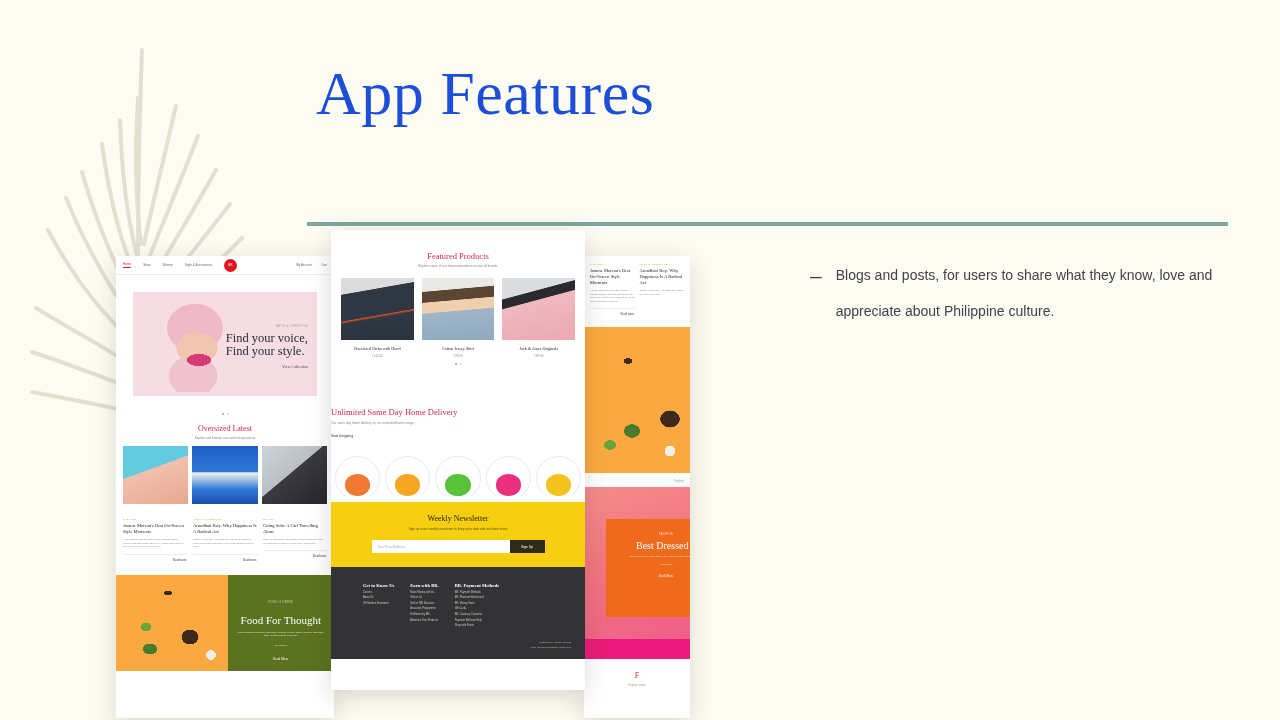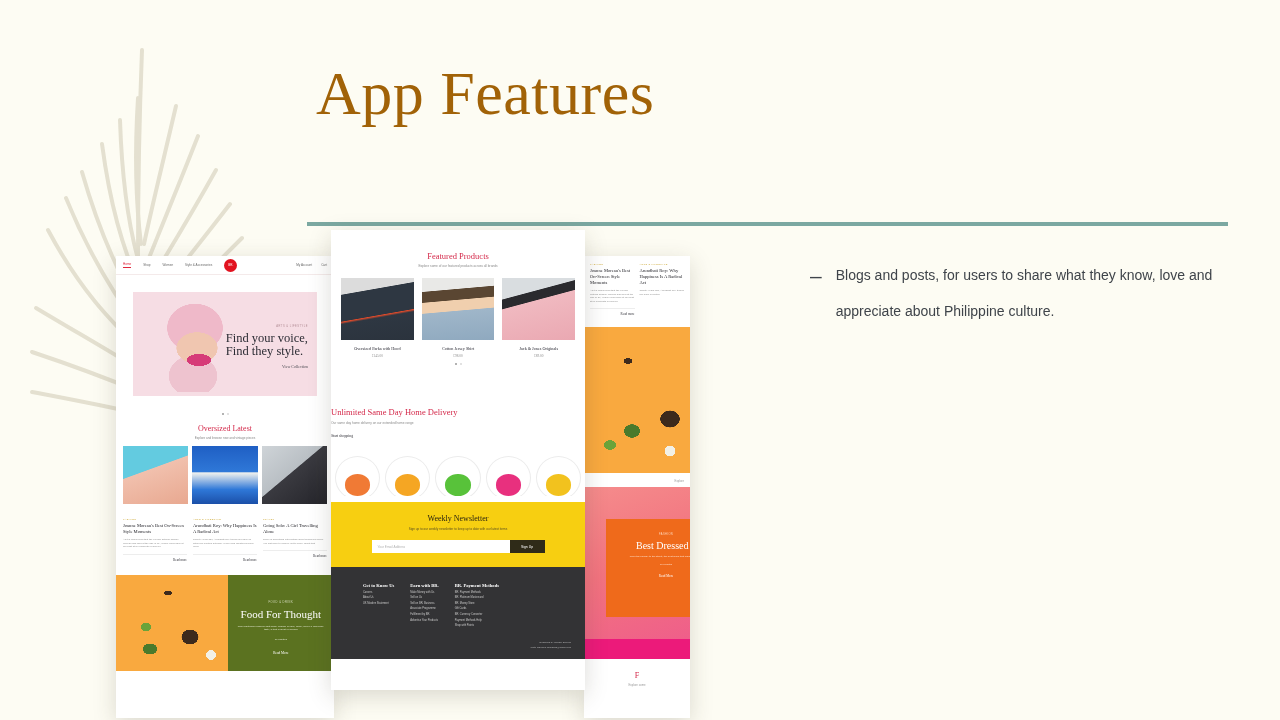--- a/index.html
+++ b/index.html
@@ -10,21 +10,21 @@
   }
   #stage{position:absolute;inset:0;overflow:hidden;}
 
   
   .frond{position:absolute;left:-30px;top:20px;width:340px;height:420px;pointer-events:none;opacity:.85;}
 
   
   .title{
     position:absolute;left:316px;top:62px;
     font-family:"Liberation Serif",serif;
-    font-size:62px;line-height:1;color:#a16207;letter-spacing:.5px;
+    font-size:62px;line-height:1;color:#1d4ed8;letter-spacing:.5px;
     white-space:nowrap;
   }
   .divider{
     position:absolute;left:307px;top:222px;width:921px;height:4px;background:#7ba8a1;
   }
 
   
   .bullets{position:absolute;left:810px;top:258px;width:430px;}
   .bullet{display:flex;gap:14px;align-items:flex-start;}
   .dash{color:#3f444a;font-size:21px;line-height:35.5px;flex:0 0 auto;}
@@ -86,21 +86,21 @@
   .foodrow{display:flex;margin-top:13px;height:96px;}
   .foodimg{flex:1.05;background:
       radial-gradient(ellipse 12px 9px at 34px 74px,#4a7a2c 0%,#4a7a2c 60%,transparent 61%),
       radial-gradient(ellipse 14px 12px at 74px 62px,#3d2a1c 0%,#3d2a1c 60%,transparent 61%),
       radial-gradient(ellipse 9px 7px at 30px 52px,#6aa33a 0%,#6aa33a 60%,transparent 61%),
       radial-gradient(ellipse 8px 8px at 95px 80px,#f2f0e6 0%,#f2f0e6 60%,transparent 61%),
       radial-gradient(ellipse 6px 4px at 52px 18px,#3d2a1c 0%,#3d2a1c 60%,transparent 61%),
       #f9a93f;}
   .foodtext{flex:1;background:#5b7220;color:#fff;text-align:center;padding-top:26px;}
   .food-kick{font-size:2.6px;color:#d9dfc4;letter-spacing:.5px;}
-  .food-h{font-family:"Liberation Serif",serif;font-size:11px;margin-top:4px;white-space:nowrap;}
+  .food-h{font-family:"Liberation Serif",serif;font-size:11px;margin-top:10px;white-space:nowrap;}
   .food-p{font-size:2.5px;line-height:3.6px;color:#e2e7d2;margin-top:5px;padding:0 10px;}
   .food-meta{font-size:2.5px;color:#e2e7d2;margin-top:6px;}
   .food-more{font-family:"Liberation Serif",serif;font-size:3.4px;margin-top:10px;}
 
   
   .mid-top{padding-top:21px;}
   .mt-title{font-family:"Liberation Serif",serif;color:#d4294a;font-size:8.5px;text-align:center;}
   .mt-sub{font-size:3.2px;color:#8a8a8a;text-align:center;margin-top:3px;}
   .prods{display:flex;gap:8px;padding:0 10px;margin-top:10px;}
   .prod{flex:1;}
@@ -216,21 +216,21 @@
           <span class="nav-li">My Account</span>
           <span class="nav-li">Cart</span>
         </span>
       </div>
 
       <div class="hero">
         <div class="hero-face"></div>
         <div class="hero-kick">ARTS &amp; LIFESTYLE</div>
         <div class="hero-h">
           <div>Find your voice,</div>
-          <div>Find they style.</div>
+          <div>Find your style.</div>
         </div>
         <div class="hero-cta">View Collection</div>
       </div>
       <div class="dots">
         <span class="dot on"></span>
         <span class="dot"></span>
       </div>
 
       <div class="center">
         <div class="sec-title">Oversized Latest</div>

